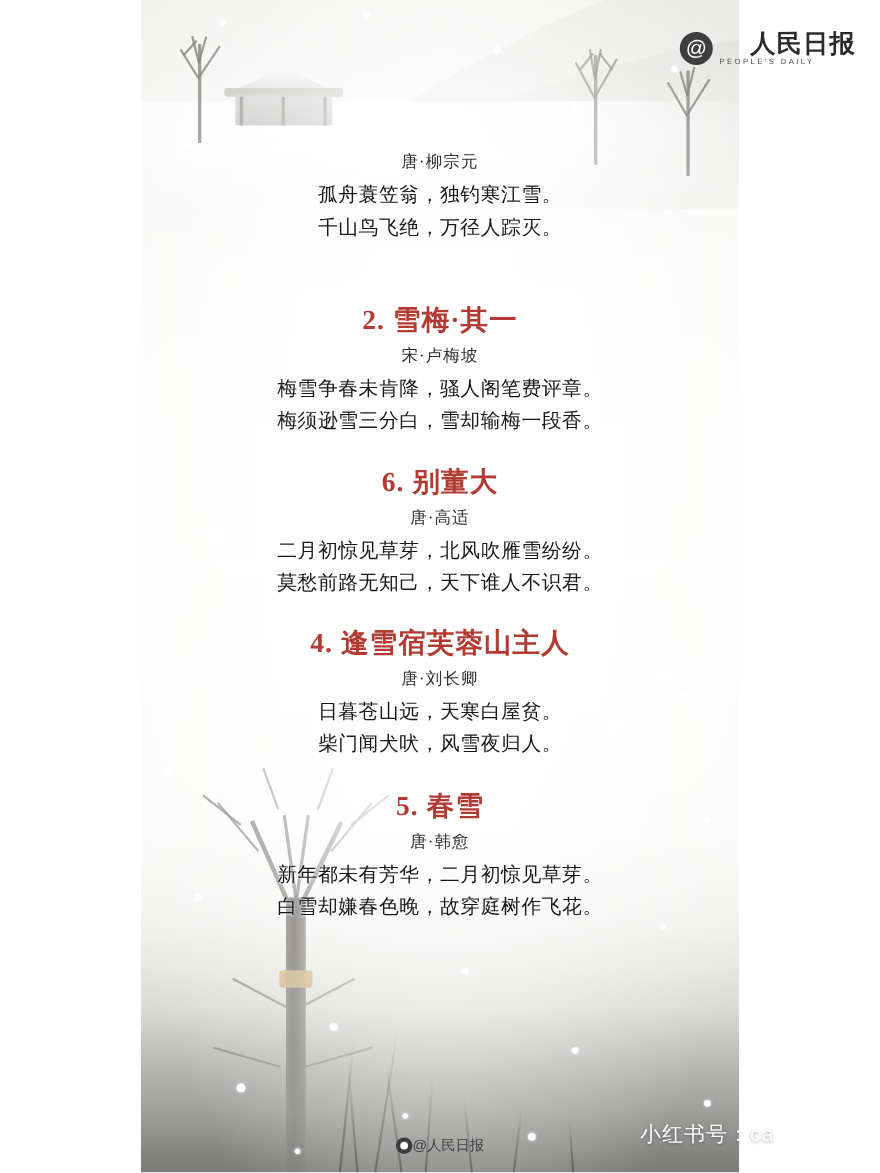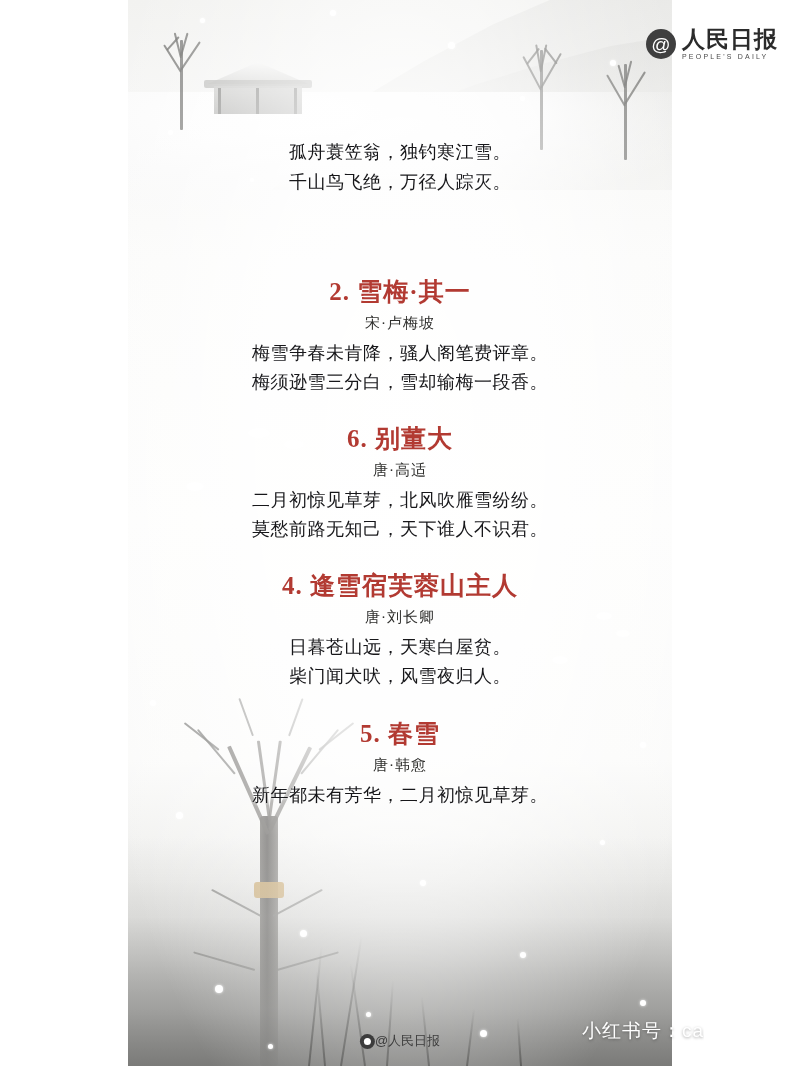--- a/index.html
+++ b/index.html
@@ -271,20 +271,21 @@
     display: flex;
     flex-direction: column;
     align-items: flex-start;
     line-height: 1;
   }
   .logo .logo-cn {
     font-size: 23px;
     font-weight: bold;
     color: #2b2b2b;
     letter-spacing: 1px;
+    margin-left: 28px;
   }
   .logo .logo-en {
     font-size: 7px;
     color: #4a4a4a;
     letter-spacing: 2.2px;
     font-family: "Liberation Sans", sans-serif;
     margin-top: 2px;
   }
 
   
@@ -466,20 +467,21 @@
     <div class="at-badge">@</div>
     <div class="logo-text">
       <div class="logo-cn">人民日报</div>
       <div class="logo-en">PEOPLE'S DAILY</div>
     </div>
   </div>
 
   <div class="content">
 
     <div class="poem" style="top:138px;">
+      <div class="poem-author">唐·柳宗元</div>
       <div class="poem-line">孤舟蓑笠翁，独钓寒江雪。</div>
       <div class="poem-line">千山鸟飞绝，万径人踪灭。</div>
     </div>
 
     <div class="poem" style="top:278px;">
       <div class="poem-title">2. 雪梅·其一</div>
       <div class="poem-author">宋·卢梅坡</div>
       <div class="poem-line">梅雪争春未肯降，骚人阁笔费评章。</div>
       <div class="poem-line">梅须逊雪三分白，雪却输梅一段香。</div>
     </div>
@@ -495,20 +497,21 @@
       <div class="poem-title">4. 逢雪宿芙蓉山主人</div>
       <div class="poem-author">唐·刘长卿</div>
       <div class="poem-line">日暮苍山远，天寒白屋贫。</div>
       <div class="poem-line">柴门闻犬吠，风雪夜归人。</div>
     </div>
 
     <div class="poem" style="top:720px;">
       <div class="poem-title">5. 春雪</div>
       <div class="poem-author">唐·韩愈</div>
       <div class="poem-line">新年都未有芳华，二月初惊见草芽。</div>
+      <div class="poem-line">白雪却嫌春色晚，故穿庭树作飞花。</div>
     </div>
 
   </div>
 
   <div class="weibo-credit">
     <span class="weibo-eye"></span>
     <span>@人民日报</span>
   </div>
 
   <div class="ghost-mark">九</div>

